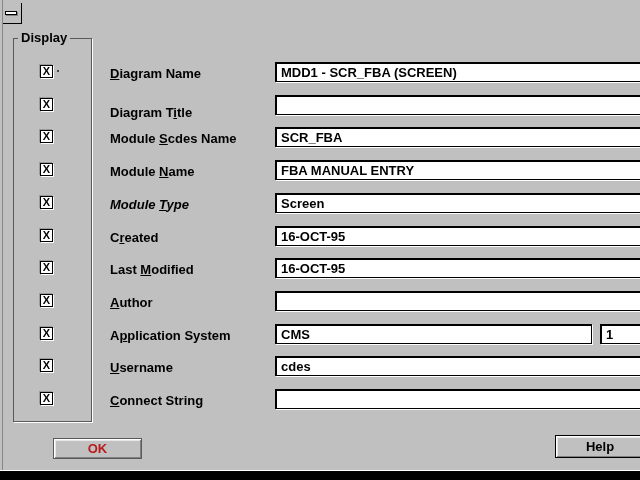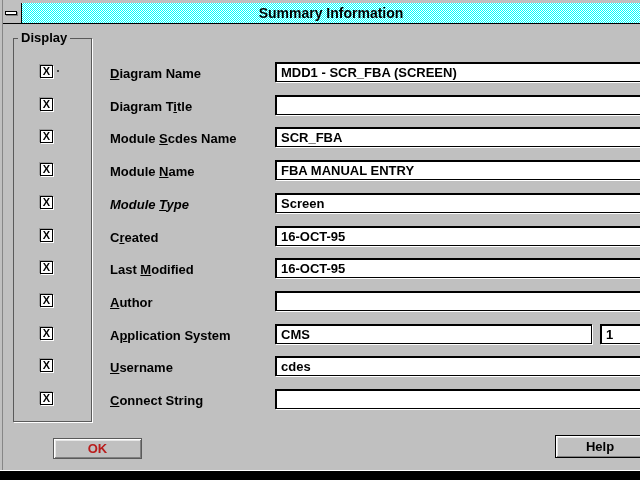--- a/index.html
+++ b/index.html
@@ -108,34 +108,31 @@
 </head>
 <body>
 
 <div class="window">
   <div class="left-frame-line"></div>
 
   <div class="sysmenu">
     <div class="sysmenu-dash"></div>
   </div>
 
-  <div class="titlebar">
-    <span>Summary Information</span>
-  </div>
 
   <div class="groupbox">
     <span class="groupbox-label">Display</span>
   </div>
 
   <div id="rows">
       <div class="checkbox" style="top: 65px;"><span>X</span></div>
       <div class="row-label" style="top: 66px;"><span></span><u>D</u><span>iagram Name</span></div>
       <div class="field" style="top: 62px; left: 275px; width: 370px;">MDD1 - SCR_FBA (SCREEN)</div>
       <div class="checkbox" style="top: 98px;"><span>X</span></div>
-      <div class="row-label" style="top: 99px;"><span>Diagram T</span><u>i</u><span>tle</span></div>
+      <div class="row-label" style="top: 105px;"><span>Diagram T</span><u>i</u><span>tle</span></div>
       <div class="field" style="top: 95px; left: 275px; width: 370px;"></div>
       <div class="checkbox" style="top: 130px;"><span>X</span></div>
       <div class="row-label" style="top: 131px;"><span>Module </span><u>S</u><span>cdes Name</span></div>
       <div class="field" style="top: 127px; left: 275px; width: 370px;">SCR_FBA</div>
       <div class="checkbox" style="top: 163px;"><span>X</span></div>
       <div class="row-label" style="top: 164px;"><span>Module </span><u>N</u><span>ame</span></div>
       <div class="field" style="top: 160px; left: 275px; width: 370px;">FBA MANUAL ENTRY</div>
       <div class="checkbox" style="top: 196px;"><span>X</span></div>
       <div class="row-label" style="top: 197px; font-style: italic;"><span>Module </span><u>T</u><span>ype</span></div>
       <div class="field" style="top: 193px; left: 275px; width: 370px;">Screen</div>

